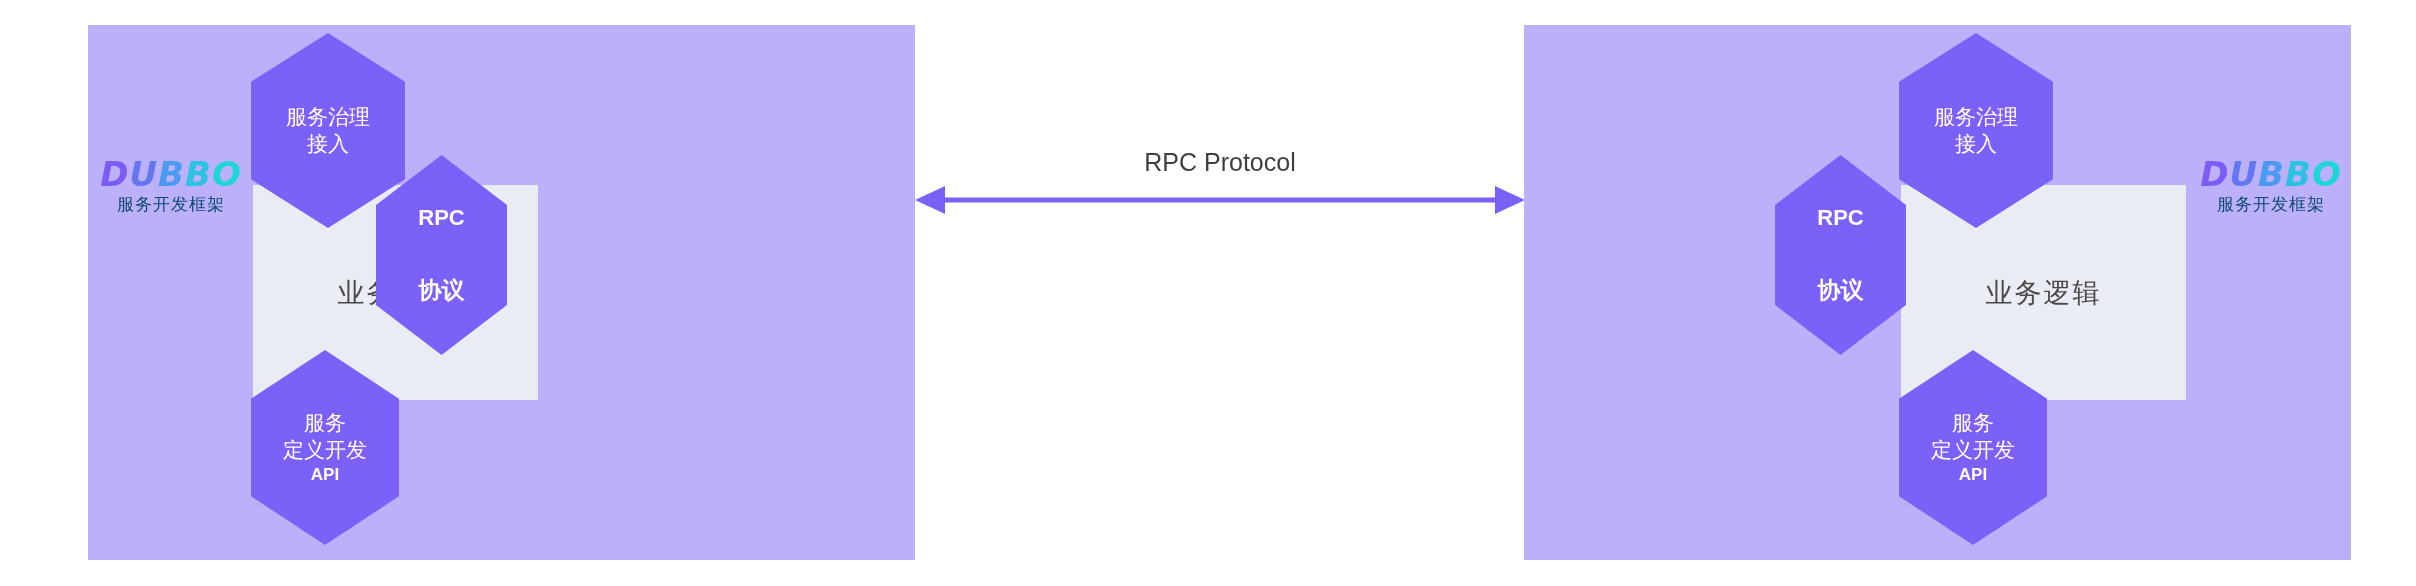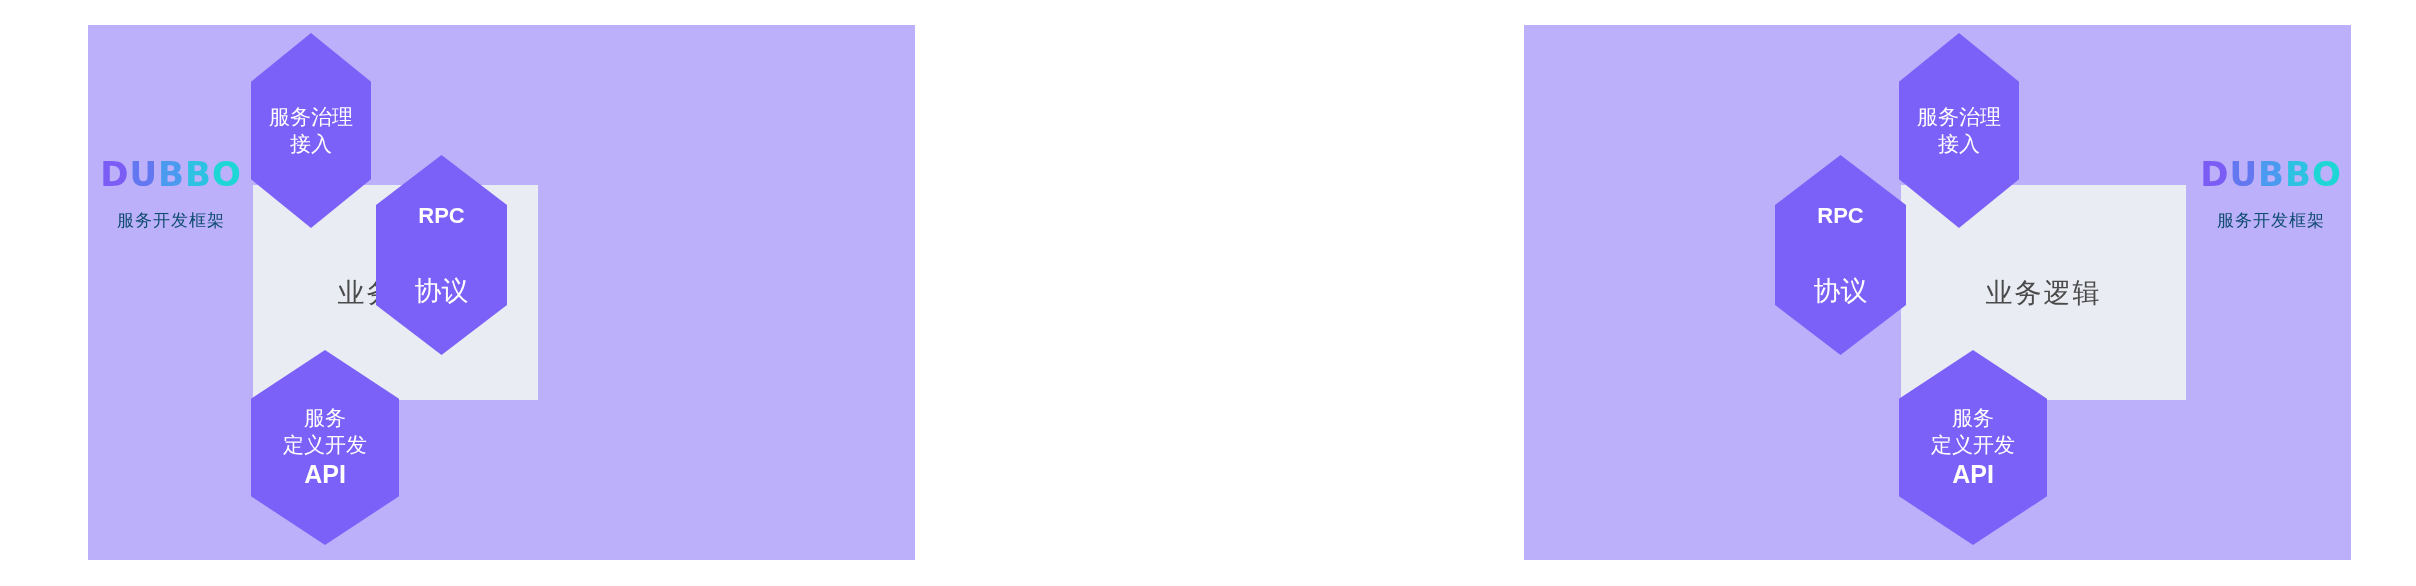--- a/index.html
+++ b/index.html
@@ -70,69 +70,70 @@
     flex-direction: column;
     align-items: center;
     justify-content: center;
     color: #ffffff;
     text-align: center;
     line-height: 1.28;
   }
   .hex .line { display: block; white-space: nowrap; }
 
   .hex-gov {
-    width: 120px;
+    width: 154px;
     height: 195px;
     top: 8px;
     font-size: 21px;
   }
   #panel-left  .hex-gov { left: 163px; }
   #panel-right .hex-gov { left: 375px; }
 
   .hex-api {
     width: 148px;
     height: 195px;
     top: 325px;
     font-size: 21px;
     font-weight: 400;
     justify-content: center;
   }
   #panel-left  .hex-api { left: 163px; }
   #panel-right .hex-api { left: 375px; }
-  .hex-api .line-api { font-weight: bold; font-size: 25px; }
+  .hex-api .line-api { font-weight: bold; font-size: 17px; }
 
   .hex-rpc {
     width: 131px;
     height: 200px;
     top: 130px;
     font-size: 22px;
     font-weight: bold;
   }
   #panel-left  .hex-rpc { left: 288px; }
   #panel-right .hex-rpc { left: 251px; }
-  .hex-rpc .line-sub { font-weight: normal; font-size: 27px; margin-top: 44px; }
+  .hex-rpc .line-sub { font-weight: bold; font-size: 23px; margin-top: 44px; }
 
   
   .logo-block {
     position: absolute;
     top: 132px;
     width: 150px;
     text-align: center;
   }
   #panel-left  .logo-block { left: 8px; }
   #panel-right .logo-block { left: 672px; }
 
   .logo-word {
     font-family: "DejaVu Sans", sans-serif;
     font-size: 34px;
     font-weight: bold;
     letter-spacing: 1px;
     line-height: 1;
-    margin-bottom: 18px;
-    white-space: nowrap;
+    margin-bottom: 2px;
+    white-space: nowrap;
+    font-style: italic;
   }
   .logo-word .g1 { color: #7b5cf5; }
   .logo-word .g2 { color: #6277f0; }
   .logo-word .g3 { color: #4a9bef; }
   .logo-word .g4 { color: #2ec2e2; }
   .logo-word .g5 { color: #1fd6d6; }
 
   .logo-sub {
     font-size: 17px;
     color: #0c4a6e;
@@ -192,20 +193,28 @@
 
     <div class="logo-block">
       <div class="logo-word">
         <span class="g1">D</span><span class="g2">U</span><span class="g3">B</span><span class="g4">B</span><span class="g5">O</span>
       </div>
       <div class="logo-sub">服务开发框架</div>
     </div>
 
   </div>
 
+  <div id="center-group">
+    <div id="rpc-protocol-label">RPC Protocol</div>
+    <svg id="rpc-arrow" width="610" height="44" viewBox="0 0 610 44">
+      <line x1="26" y1="22" x2="584" y2="22" stroke="#7b61f8" stroke-width="5"></line>
+      <polygon points="0,22 30,8 30,36" fill="#7b61f8"></polygon>
+      <polygon points="610,22 580,8 580,36" fill="#7b61f8"></polygon>
+    </svg>
+  </div>
 
   <div id="panel-right" class="panel">
 
     <div class="biz-slab"></div>
     <div class="biz-label">业务逻辑</div>
 
     <div class="hex hex-gov">
       <span class="line">服务治理</span>
       <span class="line">接入</span>
     </div>

